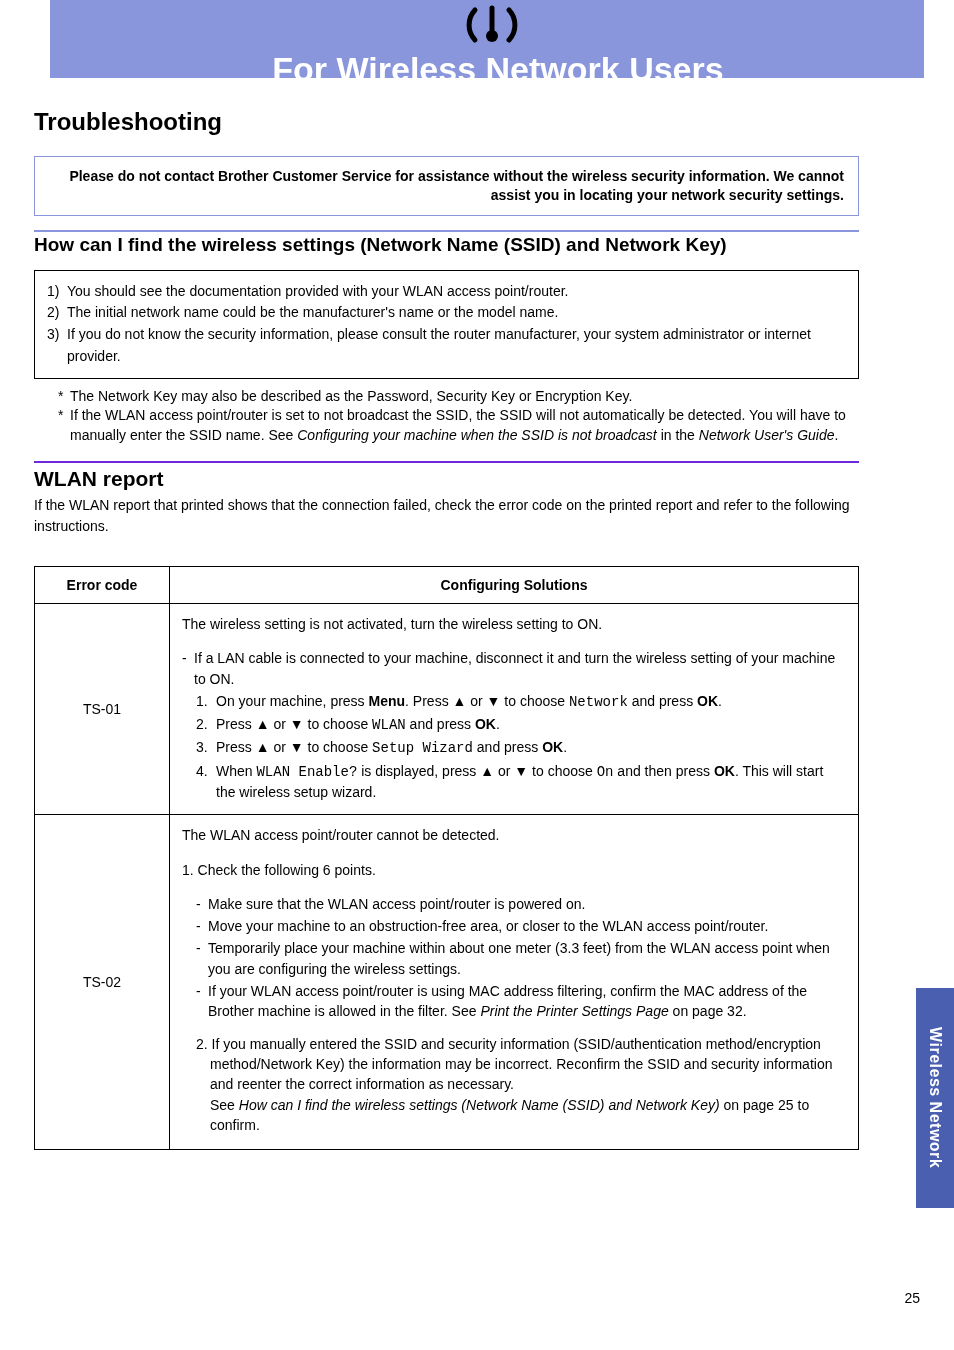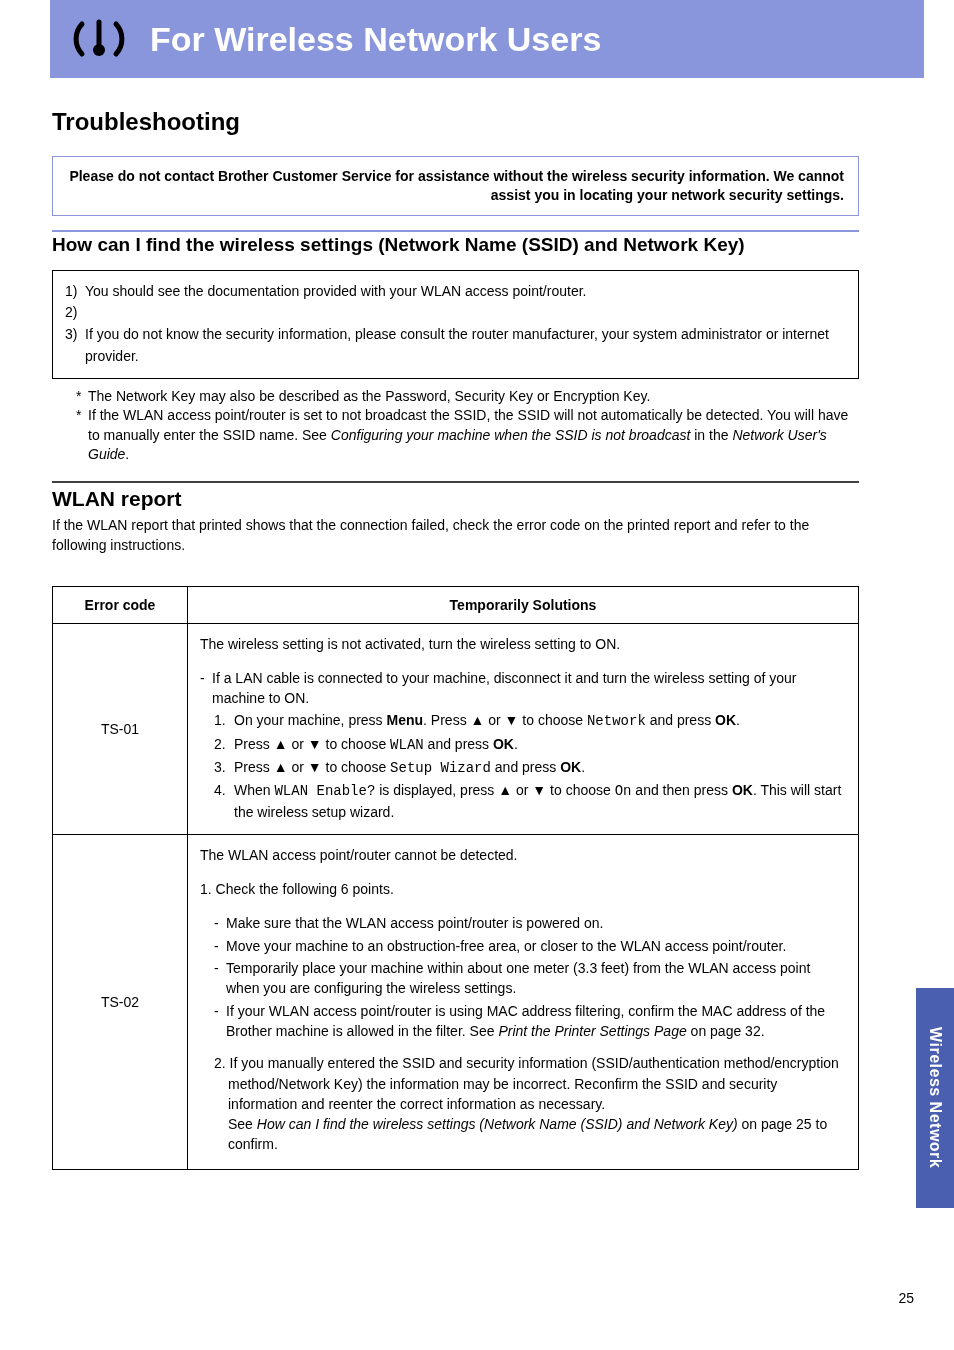--- a/index.html
+++ b/index.html
@@ -12,36 +12,37 @@
     color: #000;
   }
   .banner {
     background: #8996db;
     height: 78px;
     margin-left: 50px;
     margin-right: 30px;
     display: flex;
     align-items: center;
     padding-left: 10px;
+    flex-direction: column;
   }
   .banner-icon {
     width: 78px;
     height: 56px;
     display: flex;
     align-items: center;
     justify-content: center;
   }
   .banner-title {
     color: #fff;
     font-size: 34px;
     font-weight: bold;
     margin-left: 12px;
   }
   .content {
-    padding: 30px 95px 0 52px;
+    padding: 30px 95px 0 34px;
     font-size: 14px;
   }
   .h1 {
     font-size: 24px;
     font-weight: bold;
     margin-bottom: 20px;
   }
   .notice-box {
     border: 1.5px solid #8996db;
     padding: 10px 14px;
@@ -68,21 +69,21 @@
   }
   .steps-box .step { display: flex; }
   .steps-box .num { width: 20px; flex-shrink:0; }
   .stars { padding-left: 24px; font-size: 14px; line-height:1.4; margin-bottom: 16px;}
   .stars .star-row { display:flex; }
   .stars .star { width: 12px; flex-shrink:0; }
   .stars .star-body { flex:1; }
   .wlan-h2 {
     font-size: 21px;
     font-weight: bold;
-    border-top: 2px solid #404040;
+    border-top: 2px solid #6d28d9;
     padding-top: 4px;
     margin-bottom: 4px;
   }
   .wlan-intro { font-size:14px; line-height:1.45; margin-bottom:30px;}
   table.err {
     border-collapse: collapse;
     width: 100%;
     font-size: 14px;
   }
   table.err th, table.err td {
@@ -113,21 +114,21 @@
     display: flex;
     align-items: center;
     justify-content: center;
   }
   .side-tab span {
     writing-mode: vertical-rl;
     letter-spacing: 0.5px;
   }
   .page-num {
     position: absolute;
-    right: 40px;
+    right: 34px;
     bottom: 44px;
     font-size: 14px;
   }
   .ol-num { display:flex; margin-bottom:2px;}
   .ol-num .n { width:20px; flex-shrink:0;}
   .dash-row { display:flex; margin-bottom:2px;}
   .dash-row .d { width:12px; flex-shrink:0; text-align:left;}
   .dash-row .b { flex:1; }
 </style>
 </head>
@@ -154,20 +155,21 @@
 
   <div class="h2">How can I find the wireless settings (Network Name (SSID) and Network Key)</div>
 
   <div class="steps-box">
     <div class="step">
         <span class="num">1)</span>
         <span>You should see the documentation provided with your WLAN access point/router.</span>
       </div>
     <div class="step">
         <span class="num">2)</span>
+        <span>The initial network name could be the manufacturer's name or the model name.</span>
       </div>
     <div class="step">
         <span class="num">3)</span>
         <span>If you do not know the security information, please consult the router manufacturer, your system administrator or internet provider.</span>
       </div>
   </div>
 
   <div class="stars">
     <div class="star-row">
         <span class="star">*</span>
@@ -179,21 +181,21 @@
       </div>
   </div>
 
   <div class="wlan-h2">WLAN report</div>
   <div class="wlan-intro">If the WLAN report that printed shows that the connection failed, check the error code on the printed report and refer to the following instructions.</div>
 
   <table class="err">
     <tbody>
         <tr>
       <th>Error code</th>
-      <th>Temporarily Solutions</th>
+      <th>Configuring Solutions</th>
     </tr>
     <tr>
       <td class="code">TS-01</td>
       <td class="sol">
         <p>The wireless setting is not activated, turn the wireless setting to ON.</p>
         <div class="spacer"></div>
         <div class="dash-row">
               <span class="d">-</span>
               <span class="b">If a LAN cable is connected to your machine, disconnect it and turn the wireless setting of your machine to ON.</span>
             </div>

